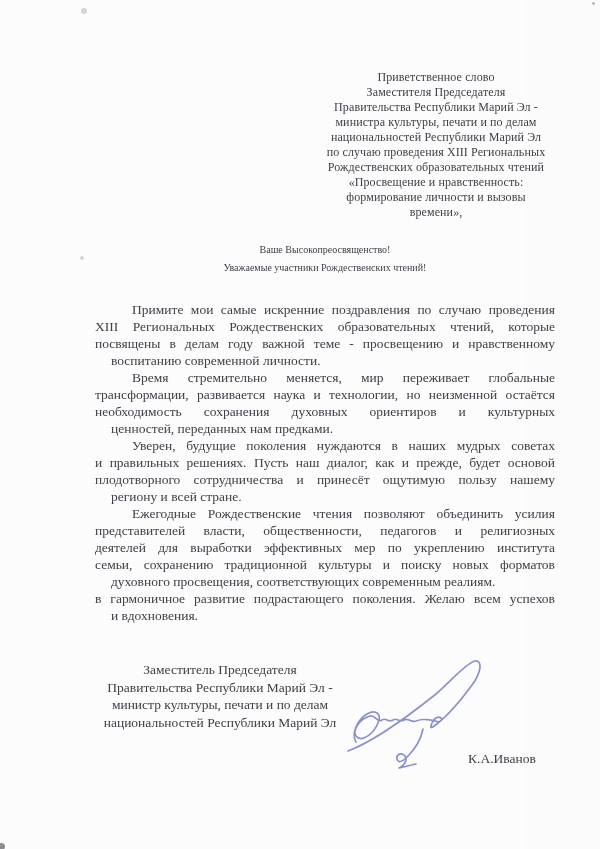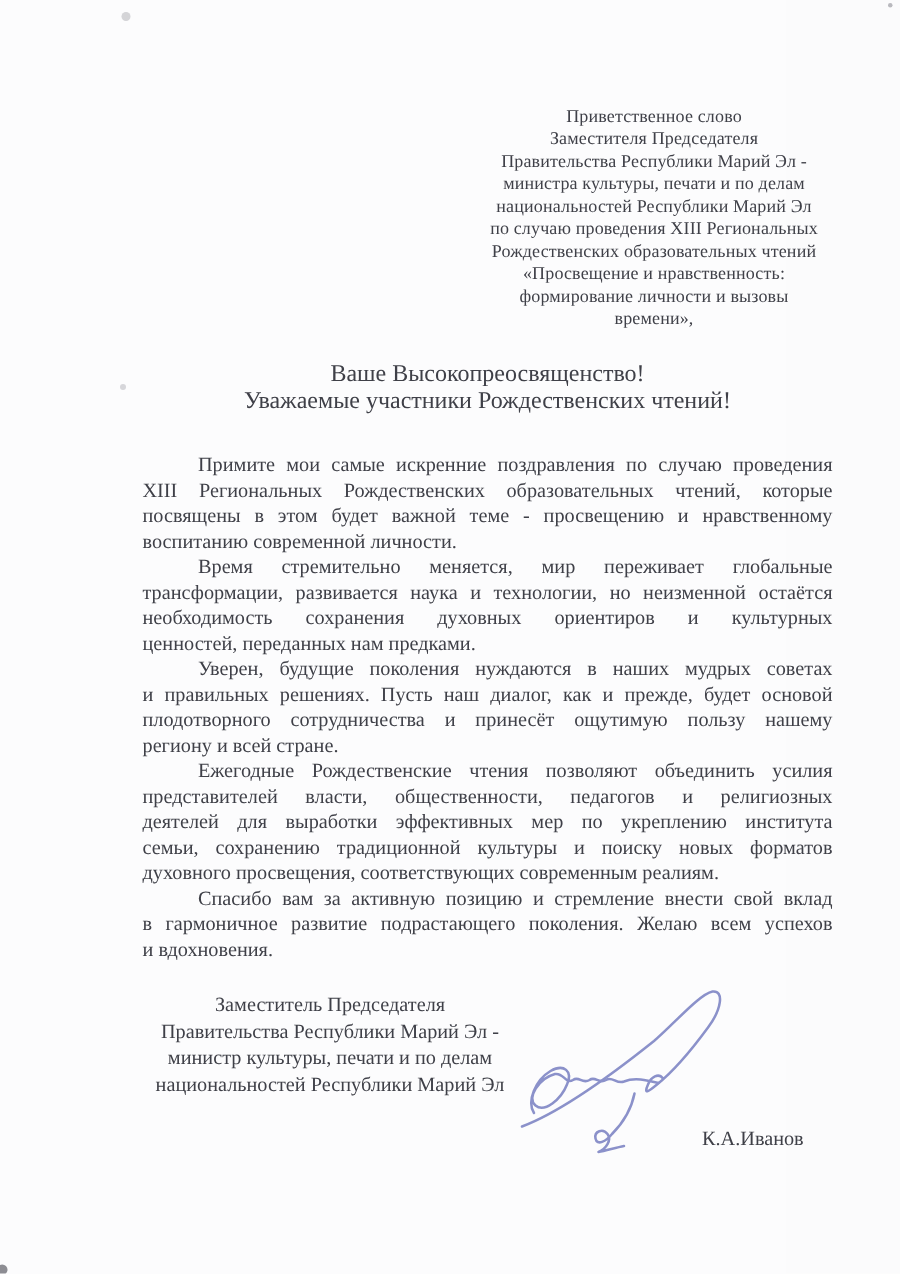--- a/index.html
+++ b/index.html
@@ -20,39 +20,39 @@
     position: absolute;
     left: 320px; top: 70px; width: 232px;
     font-size: 12px; line-height: 15px;
     text-align: center;
     letter-spacing: 0.1px;
   }
   
   .salutation {
     position: absolute;
     left: 95px; top: 241px; width: 460px;
-    font-size: 16px; line-height: 18px;
+    font-size: 10px; line-height: 18px;
     text-align: center;
   }
   
   .body-block {
     position: absolute;
     left: 95px; top: 301px; width: 460px;
     font-size: 13.5px; line-height: 17px;
   }
   .para { margin: 0; padding: 0; }
   .jline {
     display: block;
     text-align: justify;
     text-align-last: justify;
     text-justify: inter-word;
     white-space: normal;
   }
   .jline.first { text-indent: 37px; }
-  .lline { display: block; text-align: left; }
+  .lline { display: block; text-align: left; margin-left: 16px; }
   
   .signoff-block {
     position: absolute;
     left: 97px; top: 661px; width: 246px;
     font-size: 13.5px; line-height: 17.5px;
     text-align: center;
   }
   .signer-name {
     position: absolute;
     left: 468px; top: 750px;
@@ -91,21 +91,21 @@
 
   <div class="salutation">
     <div>Ваше Высокопреосвященство!</div>
     <div>Уважаемые участники Рождественских чтений!</div>
   </div>
 
   <div class="body-block">
     <p class="para">
       <span class="jline first">Примите мои самые искренние поздравления по случаю проведения</span>
       <span class="jline">XIII Региональных Рождественских образовательных чтений, которые</span>
-      <span class="jline">посвящены в этом будет важной теме - просвещению и нравственному</span>
+      <span class="jline">посвящены в делам году важной теме - просвещению и нравственному</span>
       <span class="lline">воспитанию современной личности.</span>
     </p>
     <p class="para">
       <span class="jline first">Время стремительно меняется, мир переживает глобальные</span>
       <span class="jline">трансформации, развивается наука и технологии, но неизменной остаётся</span>
       <span class="jline">необходимость сохранения духовных ориентиров и культурных</span>
       <span class="lline">ценностей, переданных нам предками.</span>
     </p>
     <p class="para">
       <span class="jline first">Уверен, будущие поколения нуждаются в наших мудрых советах</span>
@@ -114,21 +114,20 @@
       <span class="lline">региону и всей стране.</span>
     </p>
     <p class="para">
       <span class="jline first">Ежегодные Рождественские чтения позволяют объединить усилия</span>
       <span class="jline">представителей власти, общественности, педагогов и религиозных</span>
       <span class="jline">деятелей для выработки эффективных мер по укреплению института</span>
       <span class="jline">семьи, сохранению традиционной культуры и поиску новых форматов</span>
       <span class="lline">духовного просвещения, соответствующих современным реалиям.</span>
     </p>
     <p class="para">
-      <span class="jline first">Спасибо вам за активную позицию и стремление внести свой вклад</span>
       <span class="jline">в гармоничное развитие подрастающего поколения. Желаю всем успехов</span>
       <span class="lline">и вдохновения.</span>
     </p>
   </div>
 
   <div class="signoff-block">
     <div>Заместитель Председателя</div>
     <div>Правительства Республики Марий Эл -</div>
     <div>министр культуры, печати и по делам</div>
     <div>национальностей Республики Марий Эл</div>

